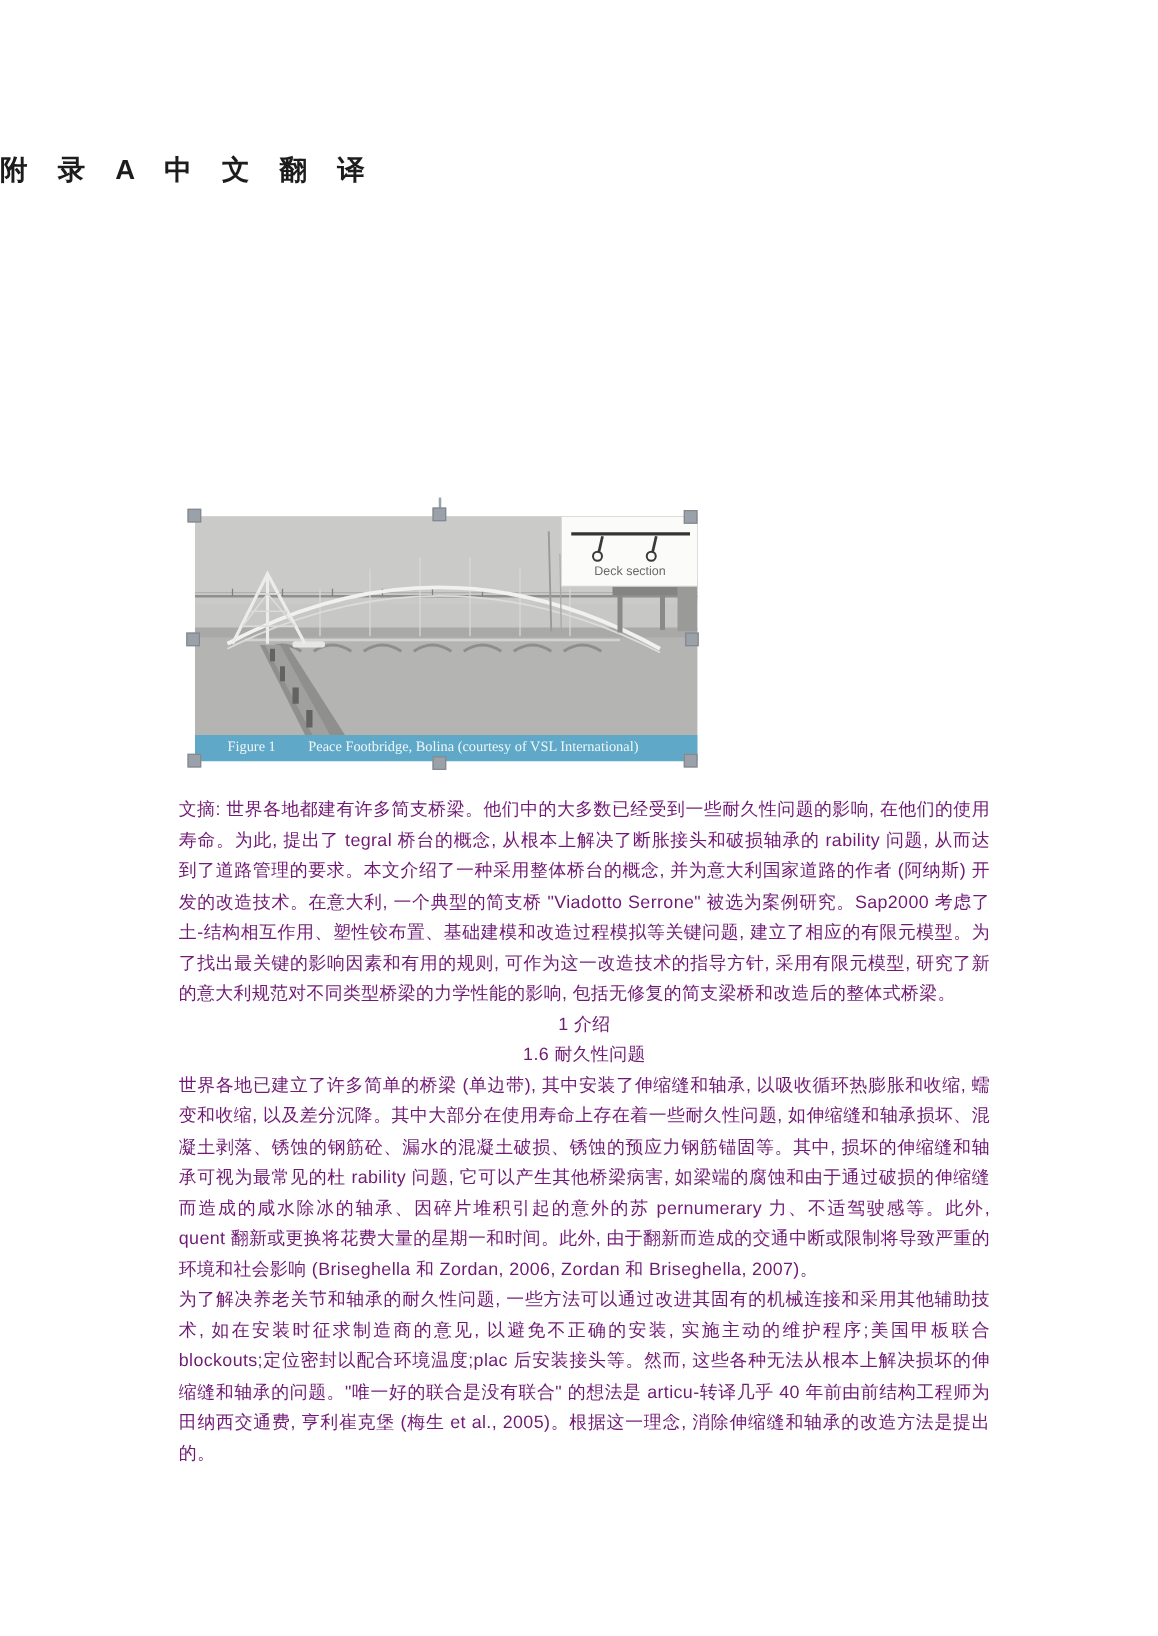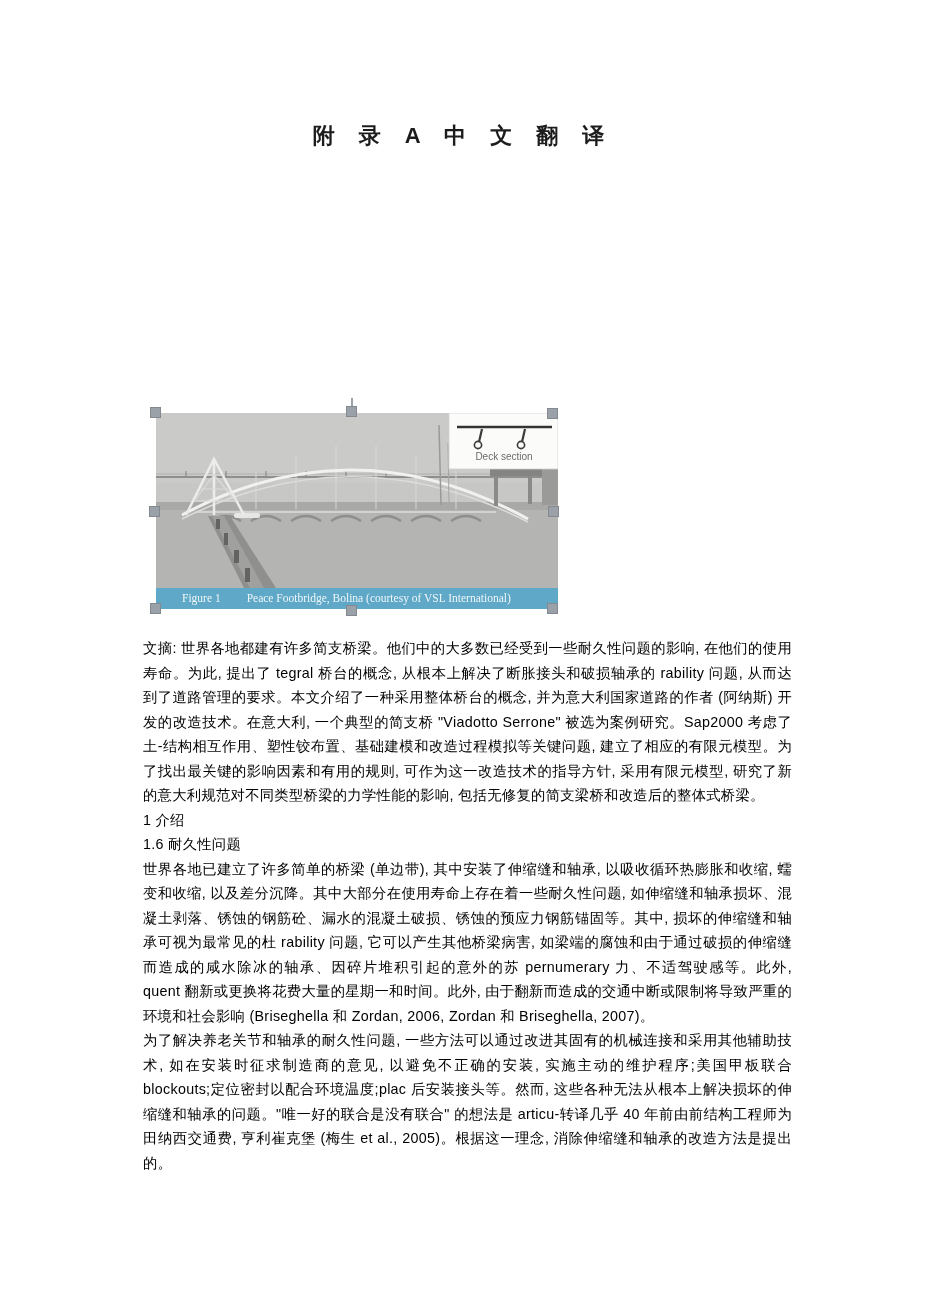--- a/index.html
+++ b/index.html
@@ -11,21 +11,21 @@
     overflow: hidden;
     font-family: "Liberation Sans", sans-serif;
   }
 
   
   .doc-title {
     position: absolute;
     top: 121px;
     left: 0;
     width: 100%;
-    text-align: center;
+    text-align: left;
     font-size: 22px;
     font-weight: bold;
     color: #1c1c1c;
     letter-spacing: 9px;
     margin: 0;
   }
 
   
   .authors {
     position: absolute;
@@ -92,25 +92,25 @@
 
   
   .body-text {
     position: absolute;
     left: 143px;
     top: 636px;
     width: 649px;
     font-size: 14.3px;
     line-height: 24.5px;
     letter-spacing: 0.3px;
-    color: #000000;
+    color: #701a75;
     text-align: justify;
   }
   .body-text p { margin: 0; }
-  .body-text .heading { text-align: left; }
+  .body-text .heading { text-align: center; }
 </style>
 </head>
 <body>
 
 <div class="page">
 
   <h1 class="doc-title">附 录 A 中 文 翻 译</h1>
 
 
   <div class="figure-wrap">

